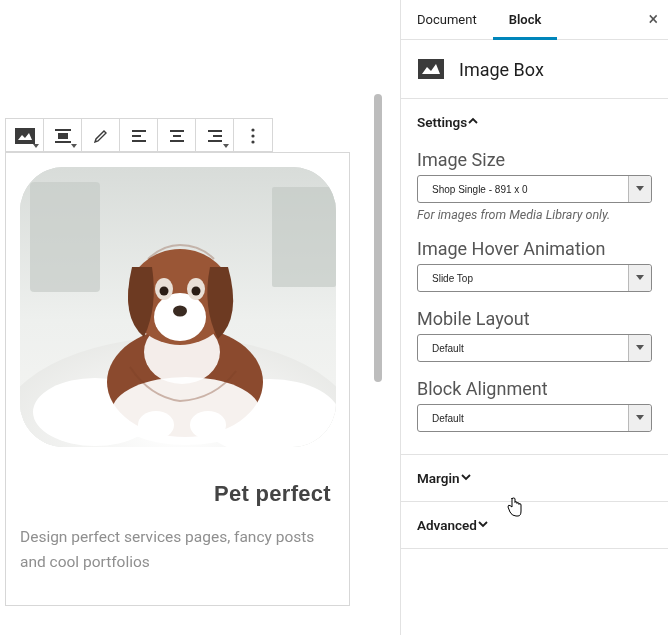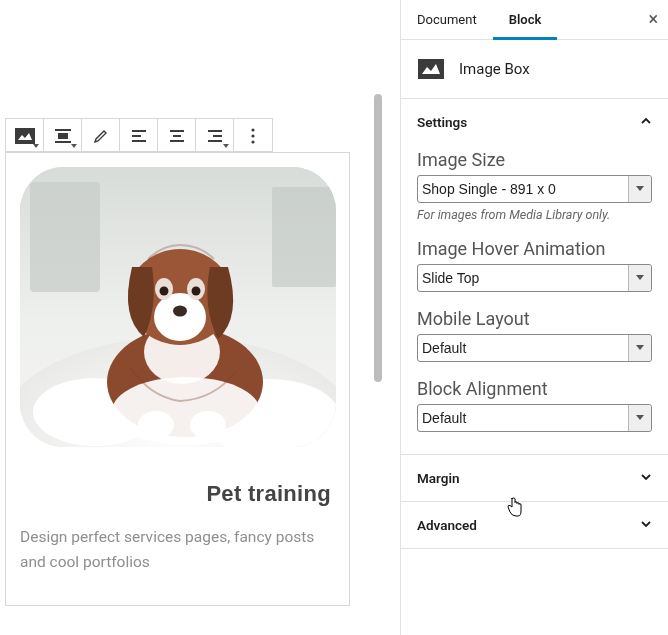--- a/index.html
+++ b/index.html
@@ -144,31 +144,30 @@
     align-items: center;
     gap: 14px;
     padding: 18px 16px;
     border-bottom: 1px solid #e2e2e2;
   }
   .block-card .icon-wrap {
     width: 28px; height: 22px;
     display:flex; align-items:center; justify-content:center;
   }
   .block-card-title {
-    font-size: 15px;
+    font-size: 18px;
     color: #1e1e1e;
   }
 
   .panel {
     border-bottom: 1px solid #e2e2e2;
   }
   .panel-header {
     display: flex;
     align-items: center;
-    justify-content: space-between;
     padding: 14px 16px;
     font-weight: 600;
     font-size: 13.5px;
     cursor: pointer;
   }
   .panel-header .chev {
     font-size: 15px;
     color: #555;
   }
   .panel-body {
@@ -185,26 +184,26 @@
     margin-bottom: 5px;
     display: block;
   }
   .select {
     position: relative;
     width: 100%;
   }
   .select select {
     width: 100%;
     height: 28px;
-    font-size: 14px;
+    font-size: 10px;
     color: #1e1e1e;
     background: #fff;
     border: 1px solid #888;
     border-radius: 3px;
-    padding: 0 26px 0 4px;
+    padding: 0 26px 0 14px;
     appearance: none;
     -webkit-appearance: none;
   }
   .select::after {
     content: "";
     position: absolute;
     right: 1px;
     top: 1px;
     width: 22px;
     height: 26px;
@@ -336,21 +335,21 @@
 
         <ellipse cx="160" cy="144" rx="7" ry="5.5" fill="#3a2b22"></ellipse>
 
         <ellipse cx="136" cy="258" rx="18" ry="14" fill="#ffffff"></ellipse>
         <ellipse cx="188" cy="258" rx="18" ry="14" fill="#ffffff"></ellipse>
 
         <path d="M110 200 q20 30 50 34 q35 -2 56 -30" fill="none" stroke="#7a3f25" stroke-width="2" opacity="0.35"></path>
         <path d="M128 92 q15 -14 32 -14 q20 0 34 14" fill="none" stroke="#7a3f25" stroke-width="2" opacity="0.3"></path>
       </svg>
     </div>
-    <div class="img-title">Pet training</div>
+    <div class="img-title">Pet perfect</div>
     <div class="img-desc">Design perfect services pages, fancy posts and cool portfolios</div>
   </div>
 </div>
 
 <div class="sidebar">
   <div class="tabs">
     <div class="tab">Document</div>
     <div class="tab active">Block</div>
     <div class="close">
       <span>×</span>

